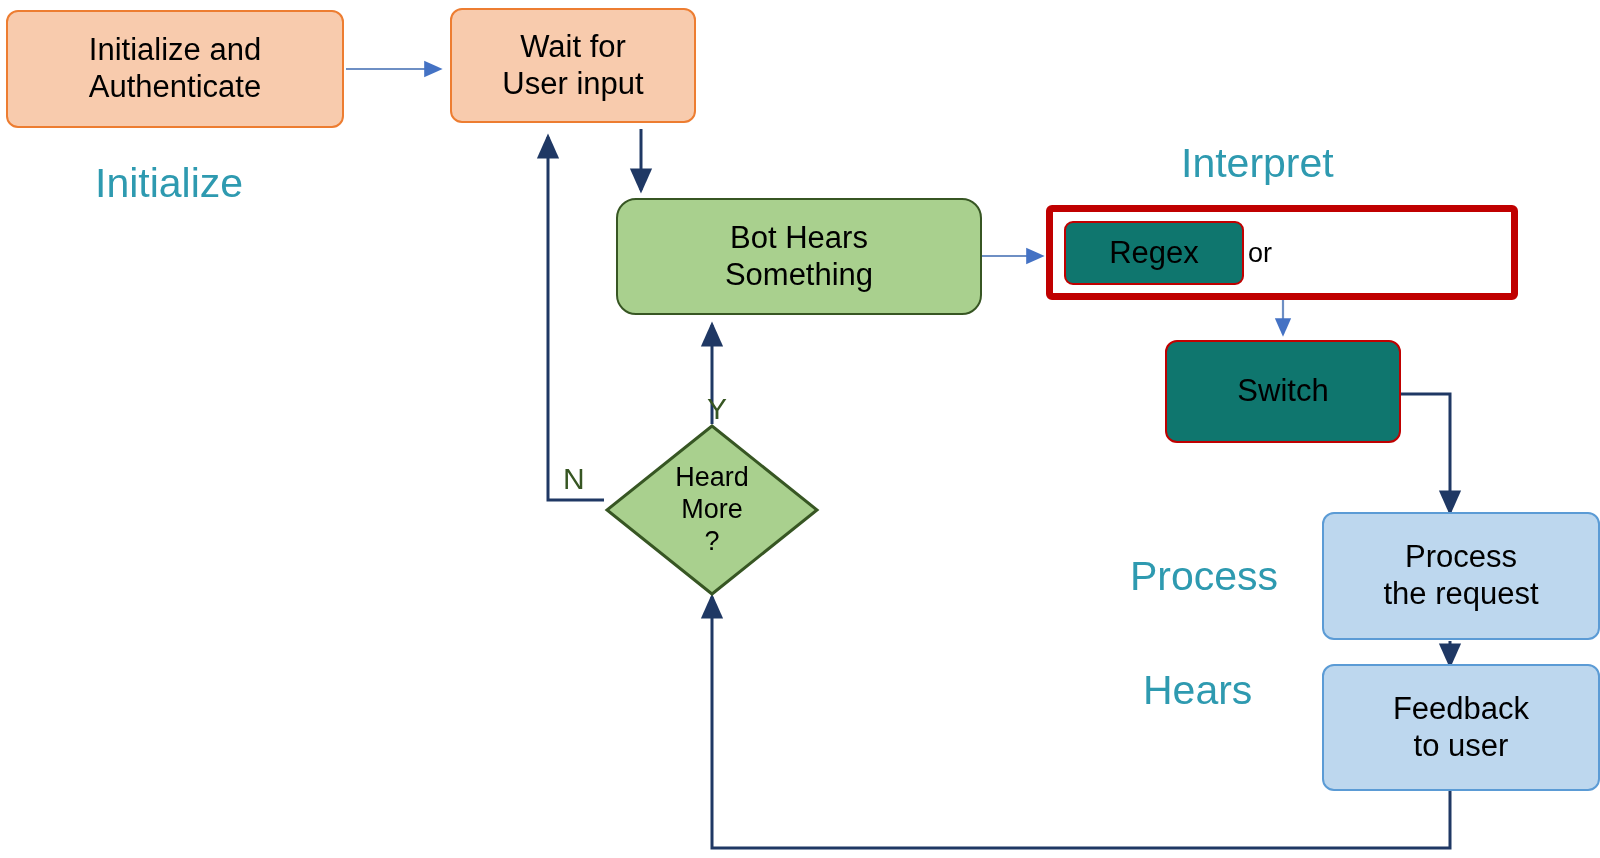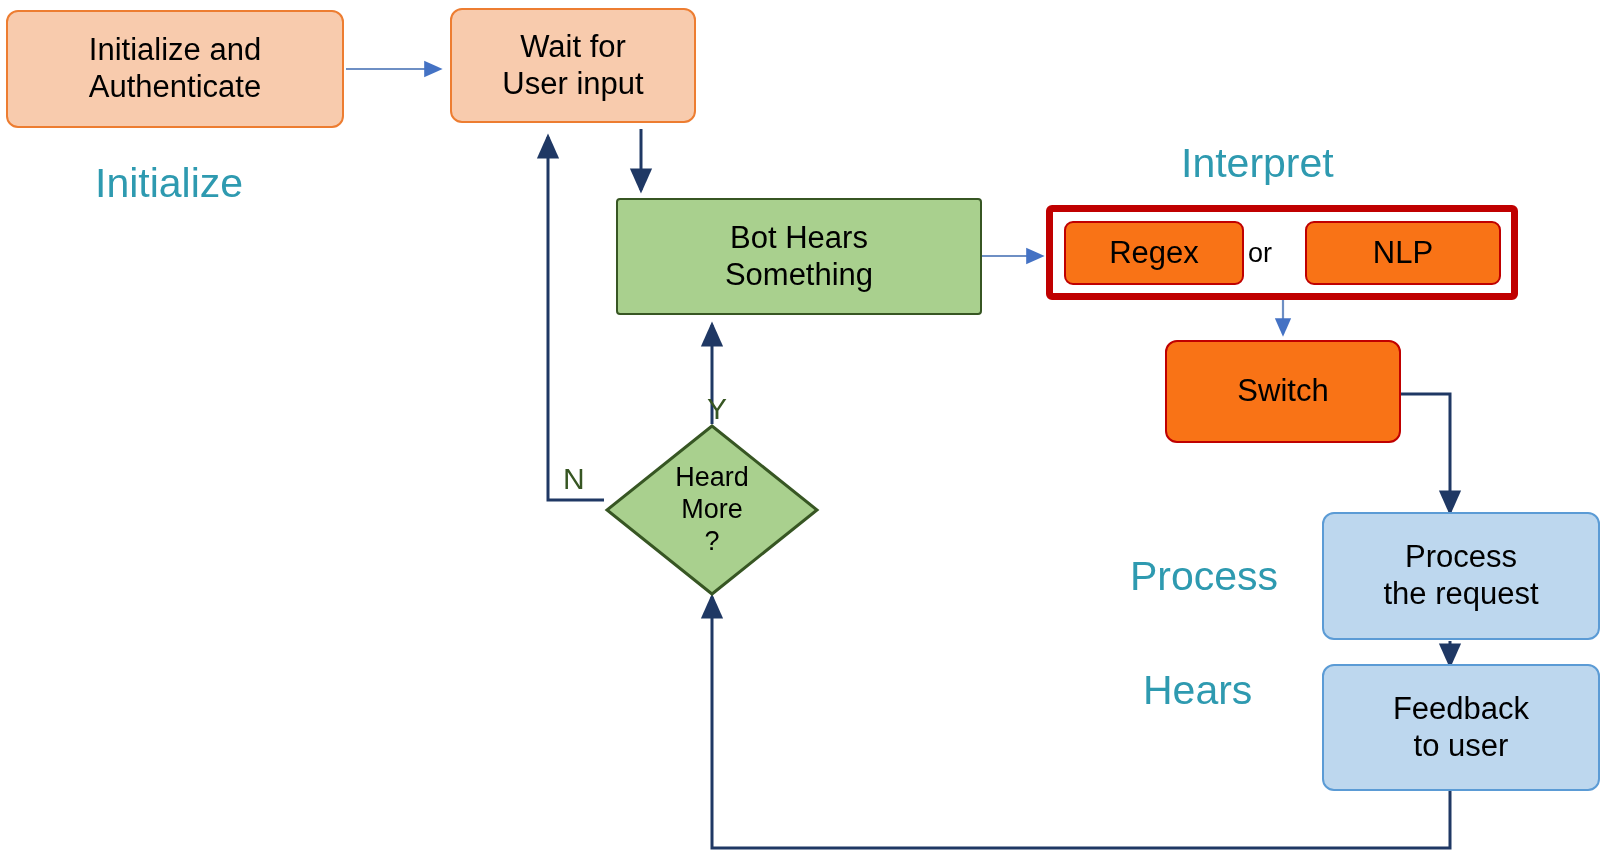--- a/index.html
+++ b/index.html
@@ -35,25 +35,25 @@
   }
   .node-orange {
     background: #F8CBAD;
     border: 2.5px solid #ED7D31;
     border-radius: 12px;
     font-size: 31px;
   }
   .node-green {
     background: #A9D08E;
     border: 2.5px solid #375623;
-    border-radius: 4px;
+    border-radius: 20px;
     font-size: 31px;
   }
   .node-red {
-    background: #f97316;
+    background: #0f766e;
     border: 2.5px solid #C00000;
     border-radius: 9px;
     font-size: 31px;
   }
   .node-blue {
     background: #BDD7EE;
     border: 2.5px solid #5B9BD5;
     border-radius: 12px;
     font-size: 31px;
   }
@@ -168,23 +168,20 @@
   </div>
 
   <div class="container-red" style="left:1046px; top:205px; width:472px; height:95px;"></div>
 
   <div class="node node-red" style="left:1064px; top:221px; width:180px; height:64px;">
     <span>Regex</span>
   </div>
 
   <div class="or-label" style="left:1248px; top:238px; width:56px;">or</div>
 
-  <div class="node node-red" style="left:1305px; top:221px; width:196px; height:64px;">
-    <span>NLP</span>
-  </div>
 
   <div class="node node-red" style="left:1165px; top:340px; width:236px; height:103px; border-radius:12px;">
     <span>Switch</span>
   </div>
 
   <div class="node node-blue" style="left:1322px; top:512px; width:278px; height:128px;">
     <span>Process
 the request</span>
   </div>
 

